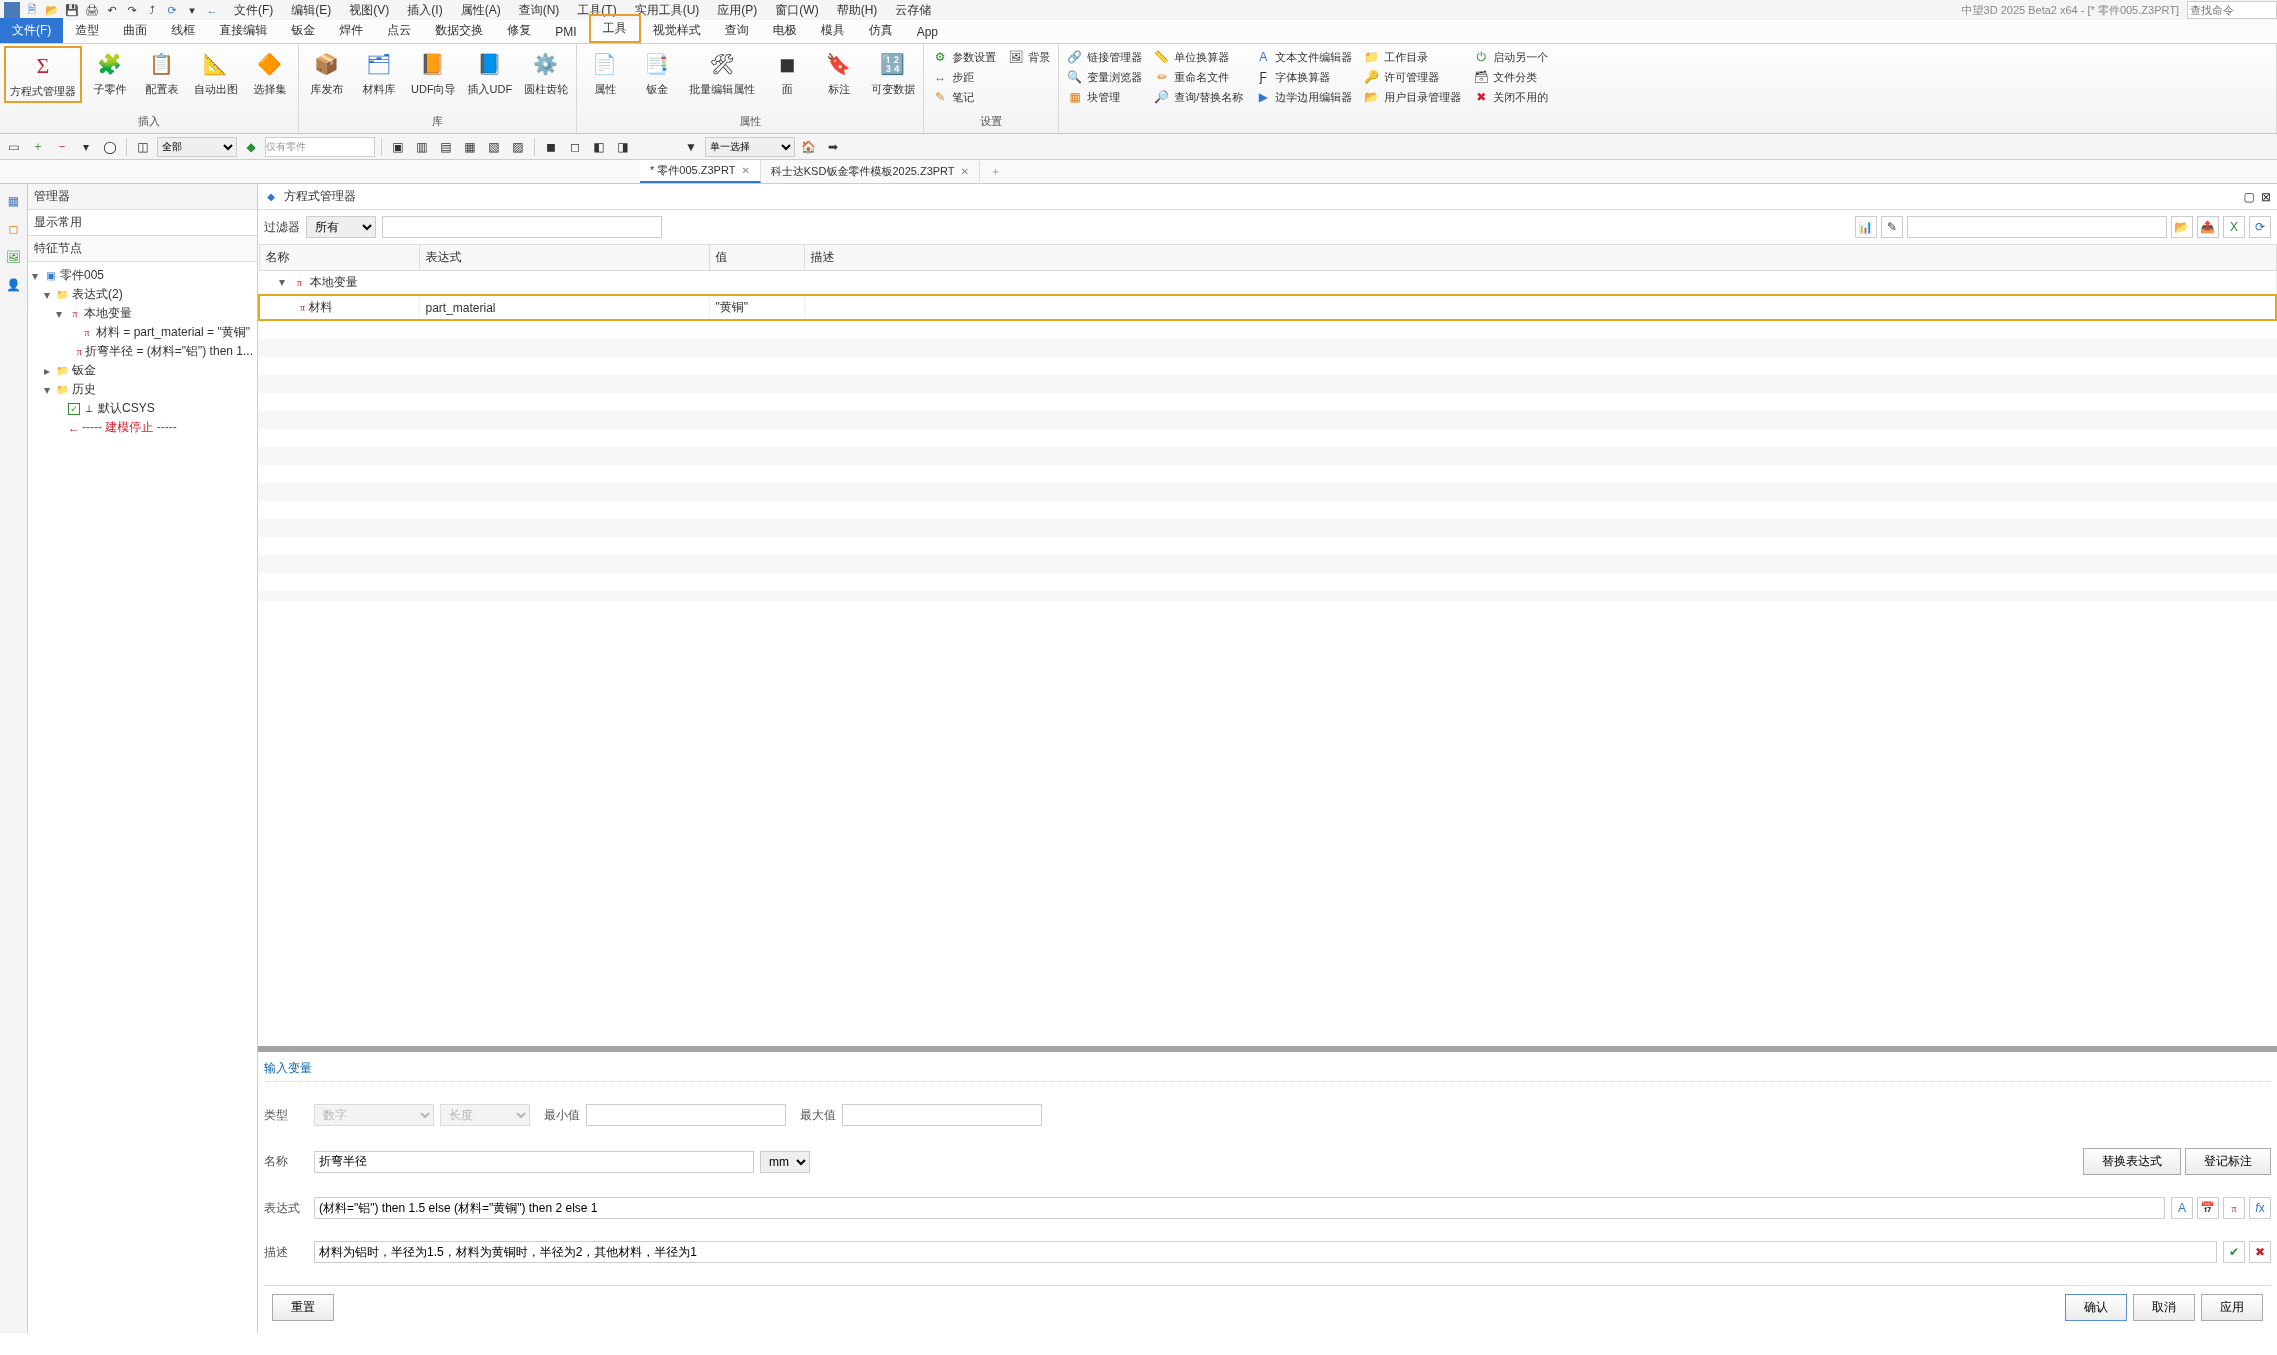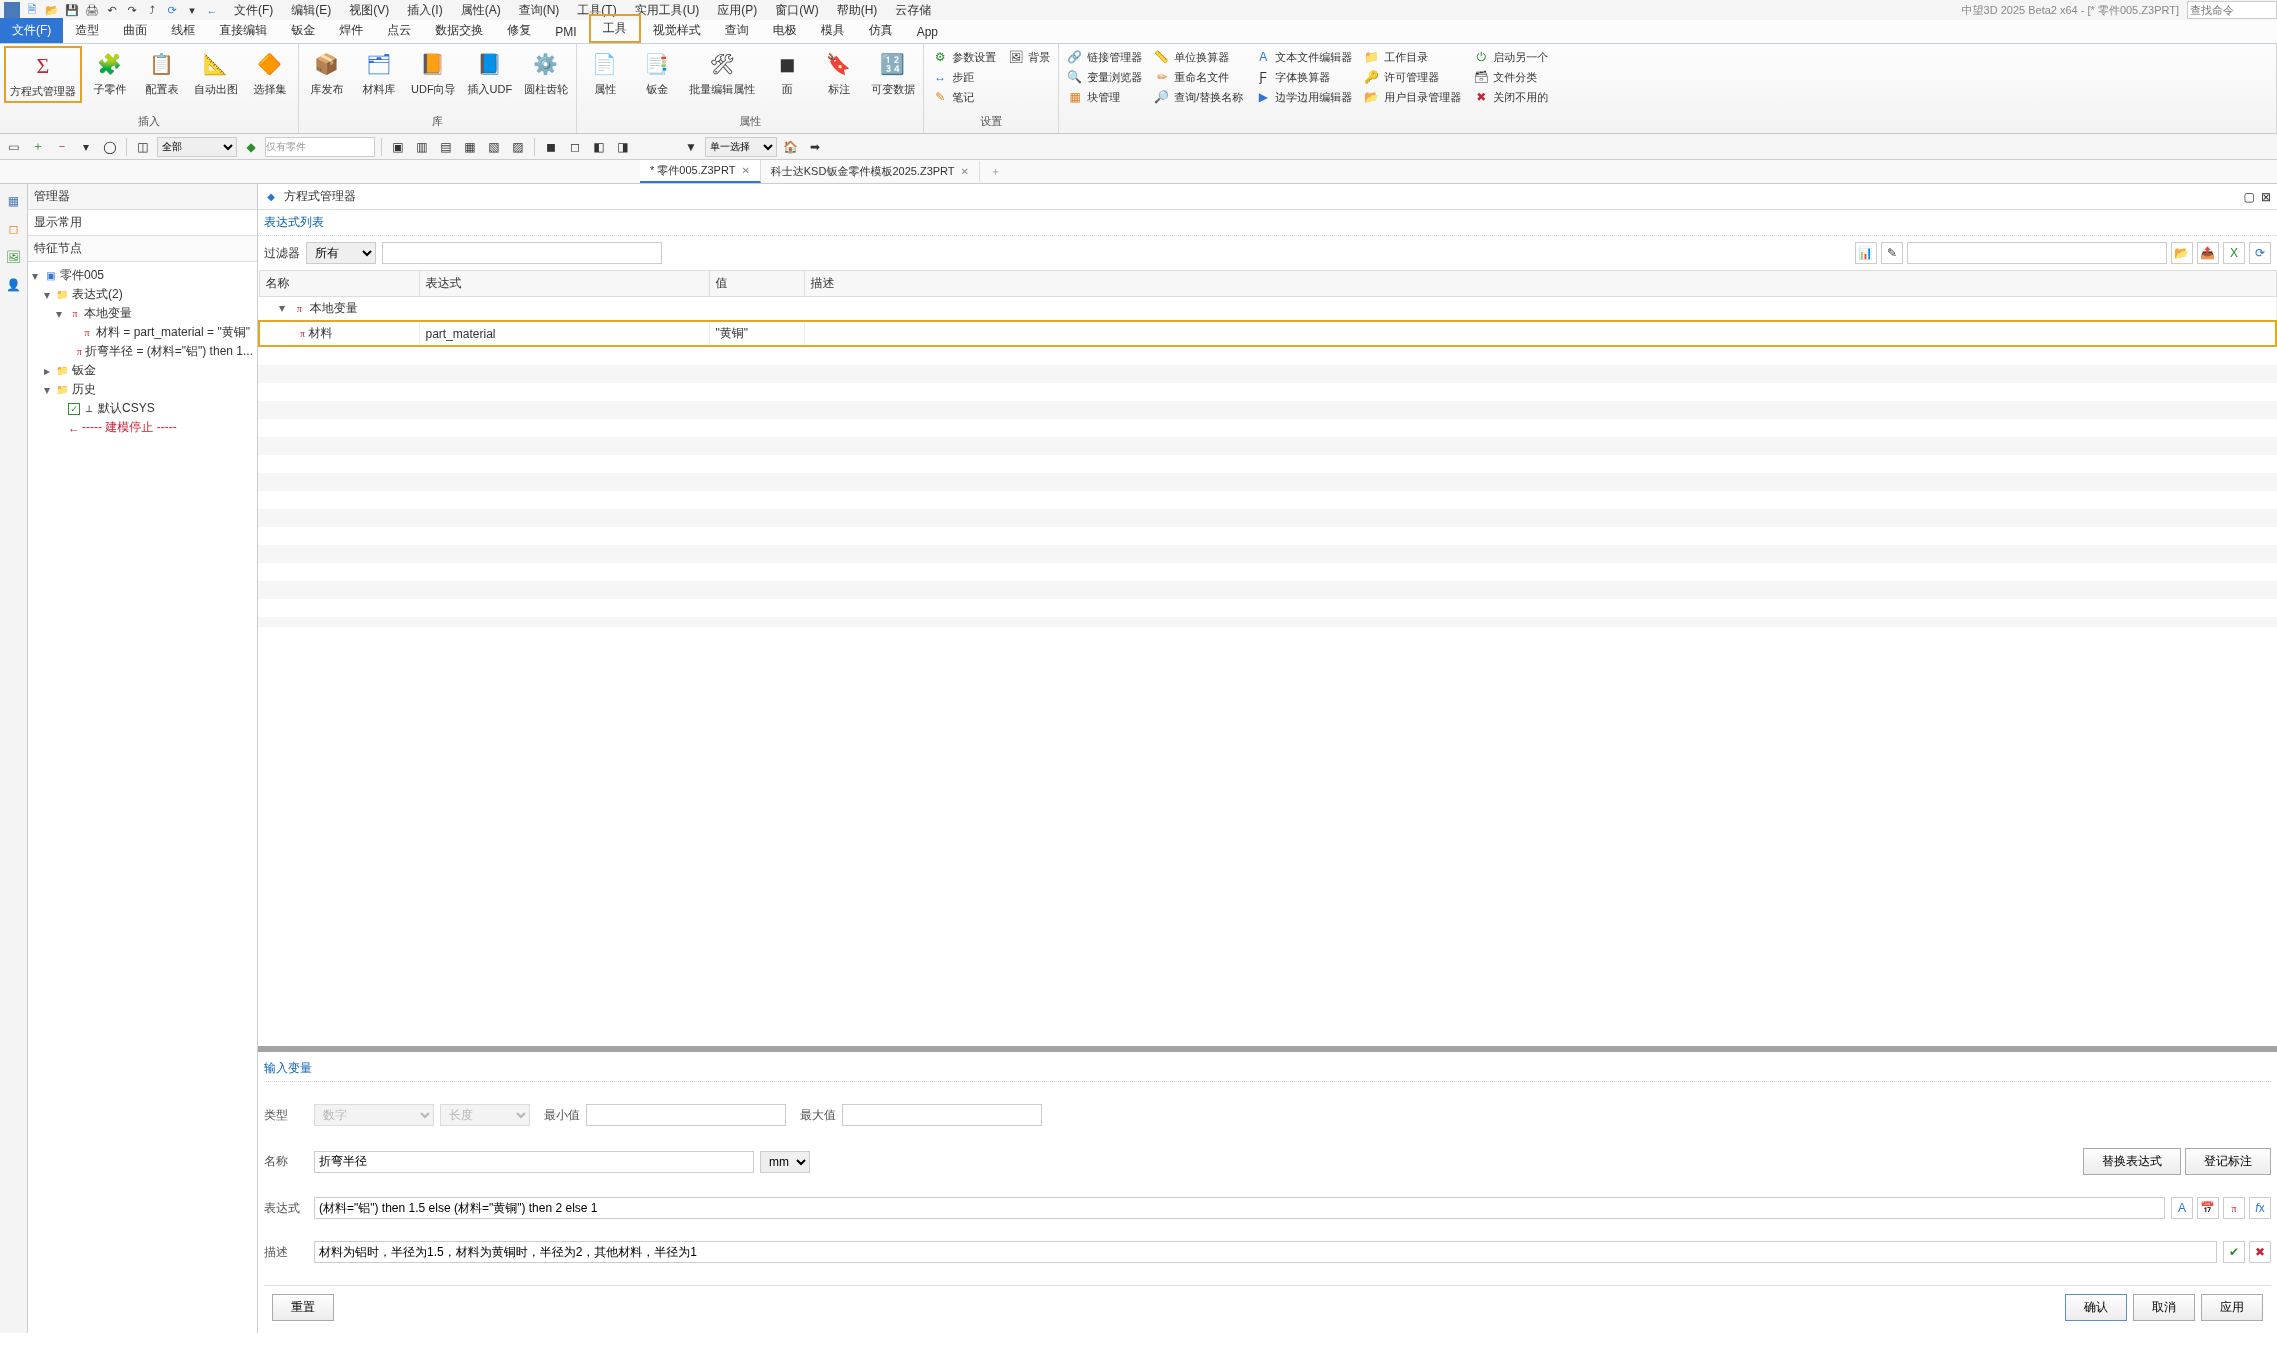--- a/index.html
+++ b/index.html
@@ -349,21 +349,21 @@
   <span class="tb-icon">▦</span>
   <span class="tb-icon">▧</span>
   <span class="tb-icon">▨</span>
   <span class="tb-sep"></span>
   <span class="tb-icon">◼</span>
   <span class="tb-icon">◻</span>
   <span class="tb-icon">◧</span>
   <span class="tb-icon">◨</span>
   <span style="width:40px"></span>
   <span class="tb-icon">▼</span>
-  <select class="tb-select" style="width:72px"><option>单一选择</option></select>
+  <select class="tb-select" style="width:90px"><option>单一选择</option></select>
   <span class="tb-icon">🏠</span>
   <span class="tb-icon">➡</span>
 </div>
 
 <div class="doc-tabs">
   <div class="doc-tab active">
     <span>* 零件005.Z3PRT</span>
     <span class="doc-tab-close">✕</span>
   </div>
   <div class="doc-tab">
@@ -435,21 +435,20 @@
     </div>
   </div>
 
   <div class="panel-main">
     <div class="eqn-header">
       <span class="tree-icon ico-blue">◆</span>
       <span>方程式管理器</span>
       <span style="margin-left:auto">▢</span>
       <span>⊠</span>
     </div>
-    <div class="section-title">表达式列表</div>
     <div class="filter-bar">
       <label>过滤器</label>
       <select style="width:70px"><option>所有</option></select>
       <input type="text" style="width: 280px;">
       <div class="filter-right">
         <span class="btn-icon">📊</span>
         <span class="btn-icon">✎</span>
         <input type="text" style="width: 260px;">
         <span class="btn-icon">📂</span>
         <span class="btn-icon">📤</span>

